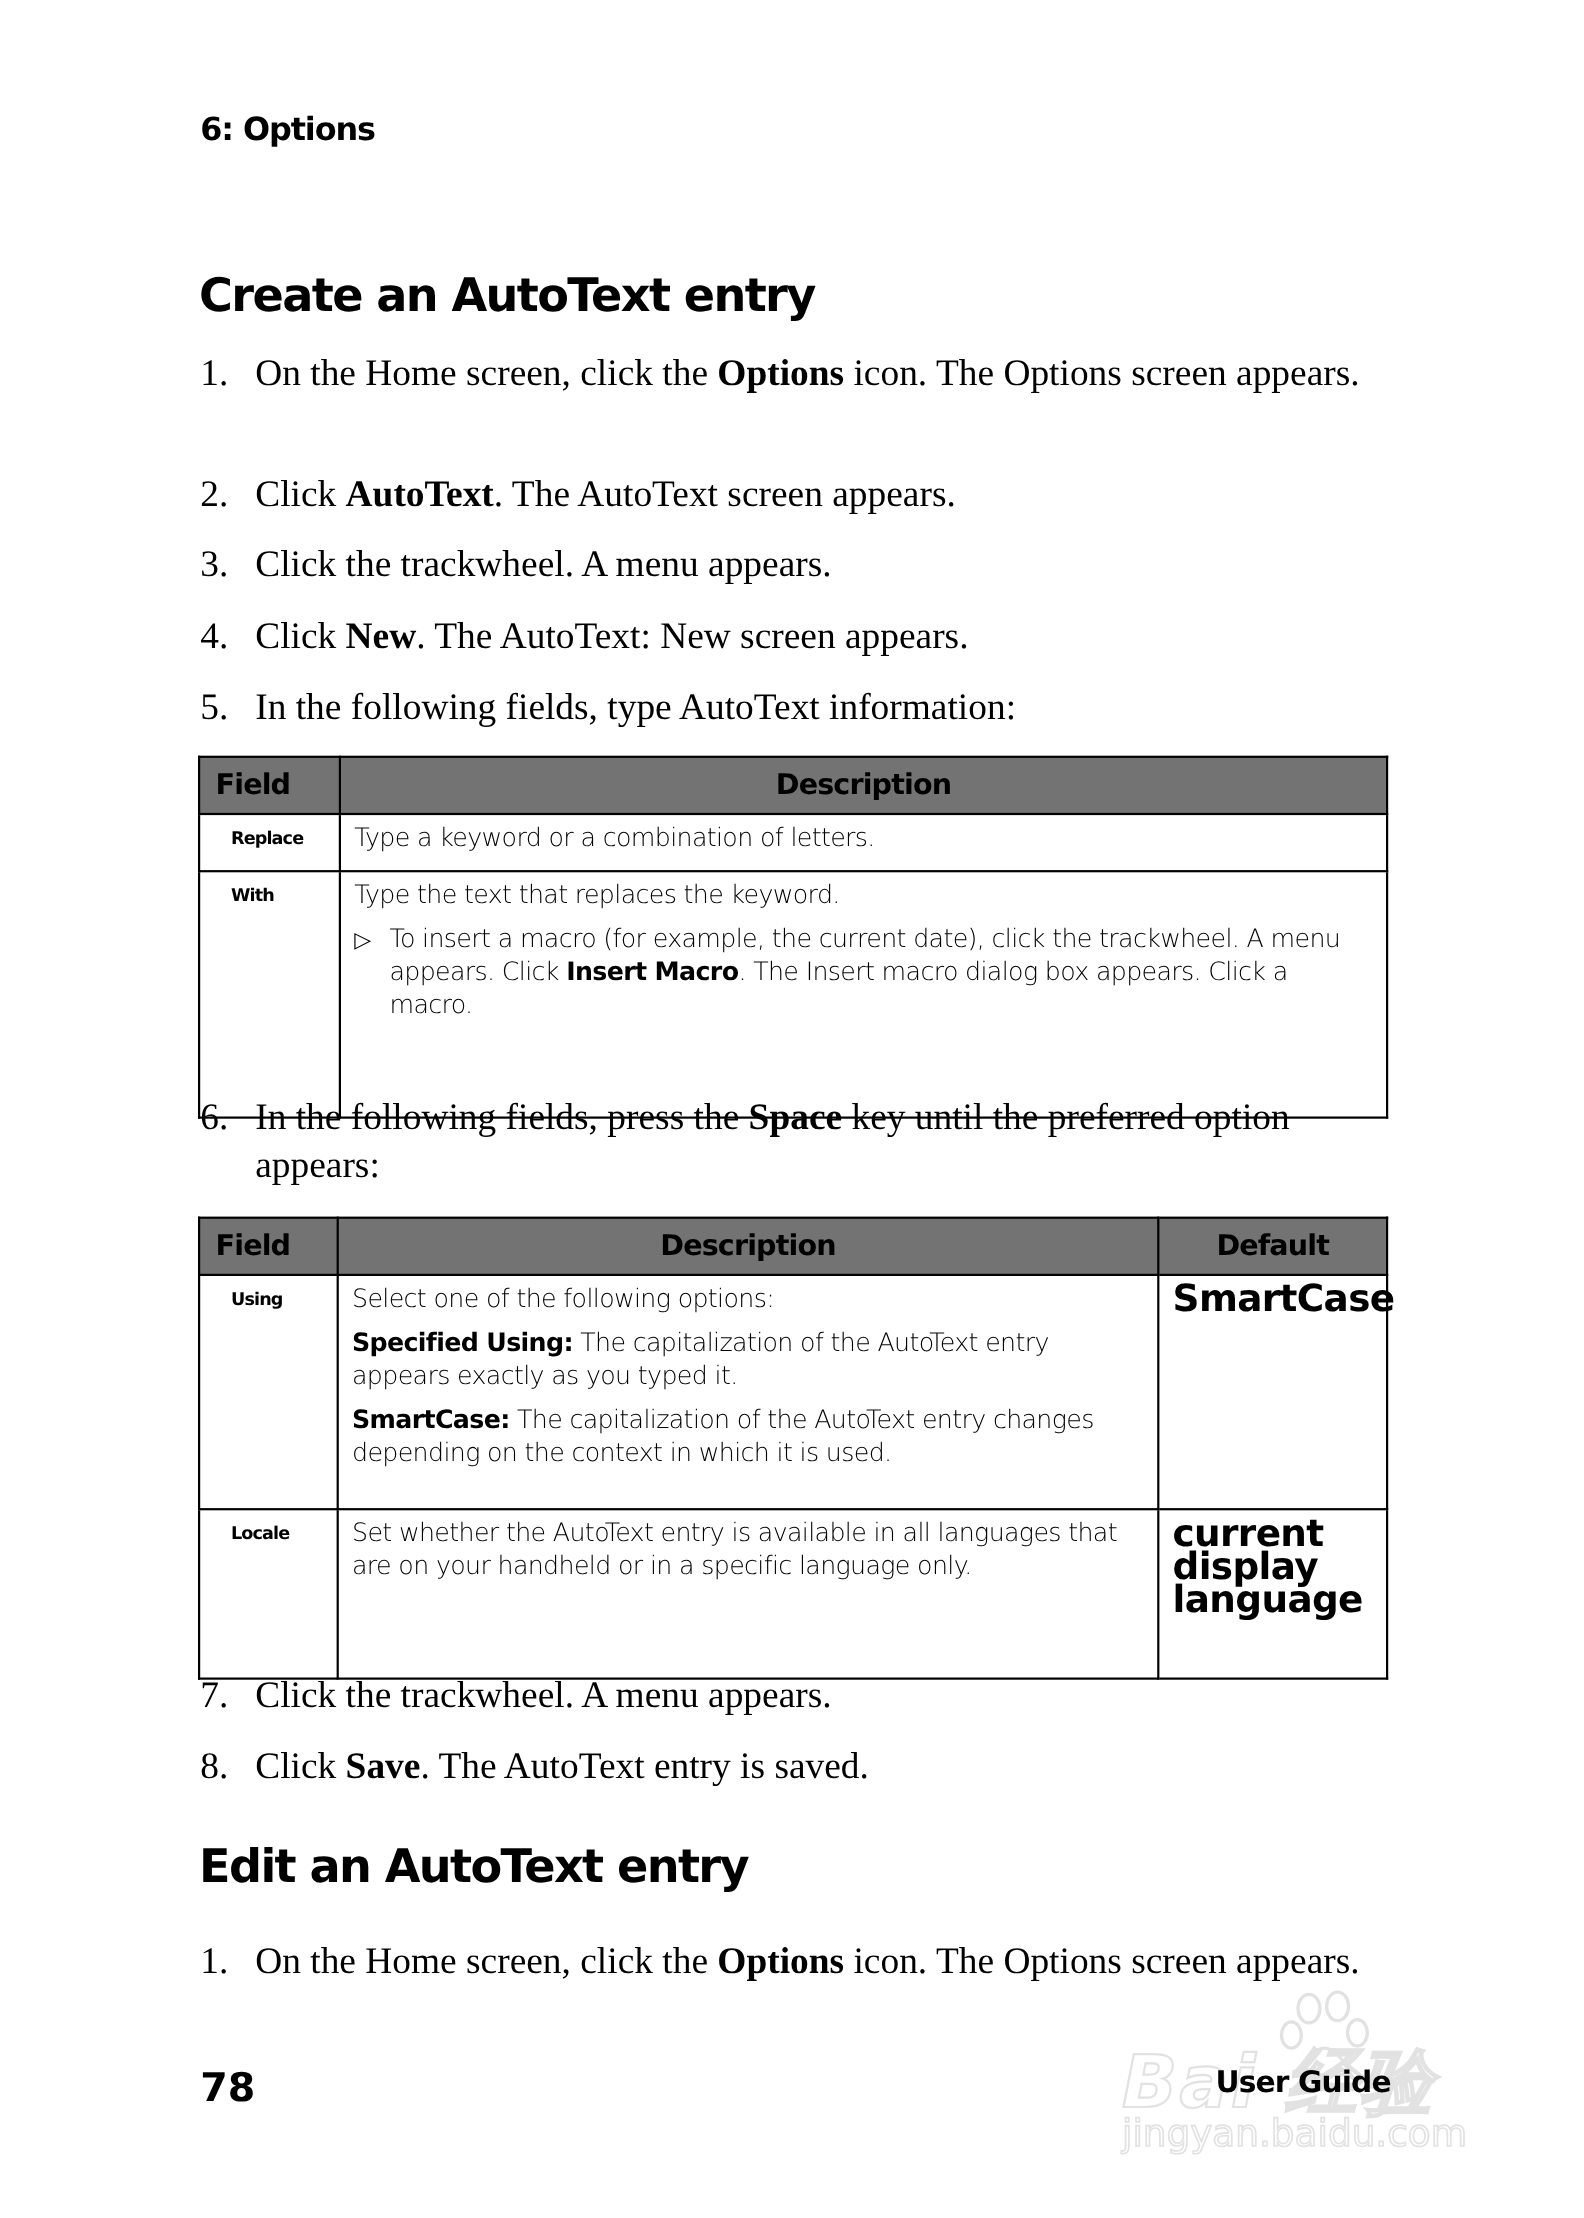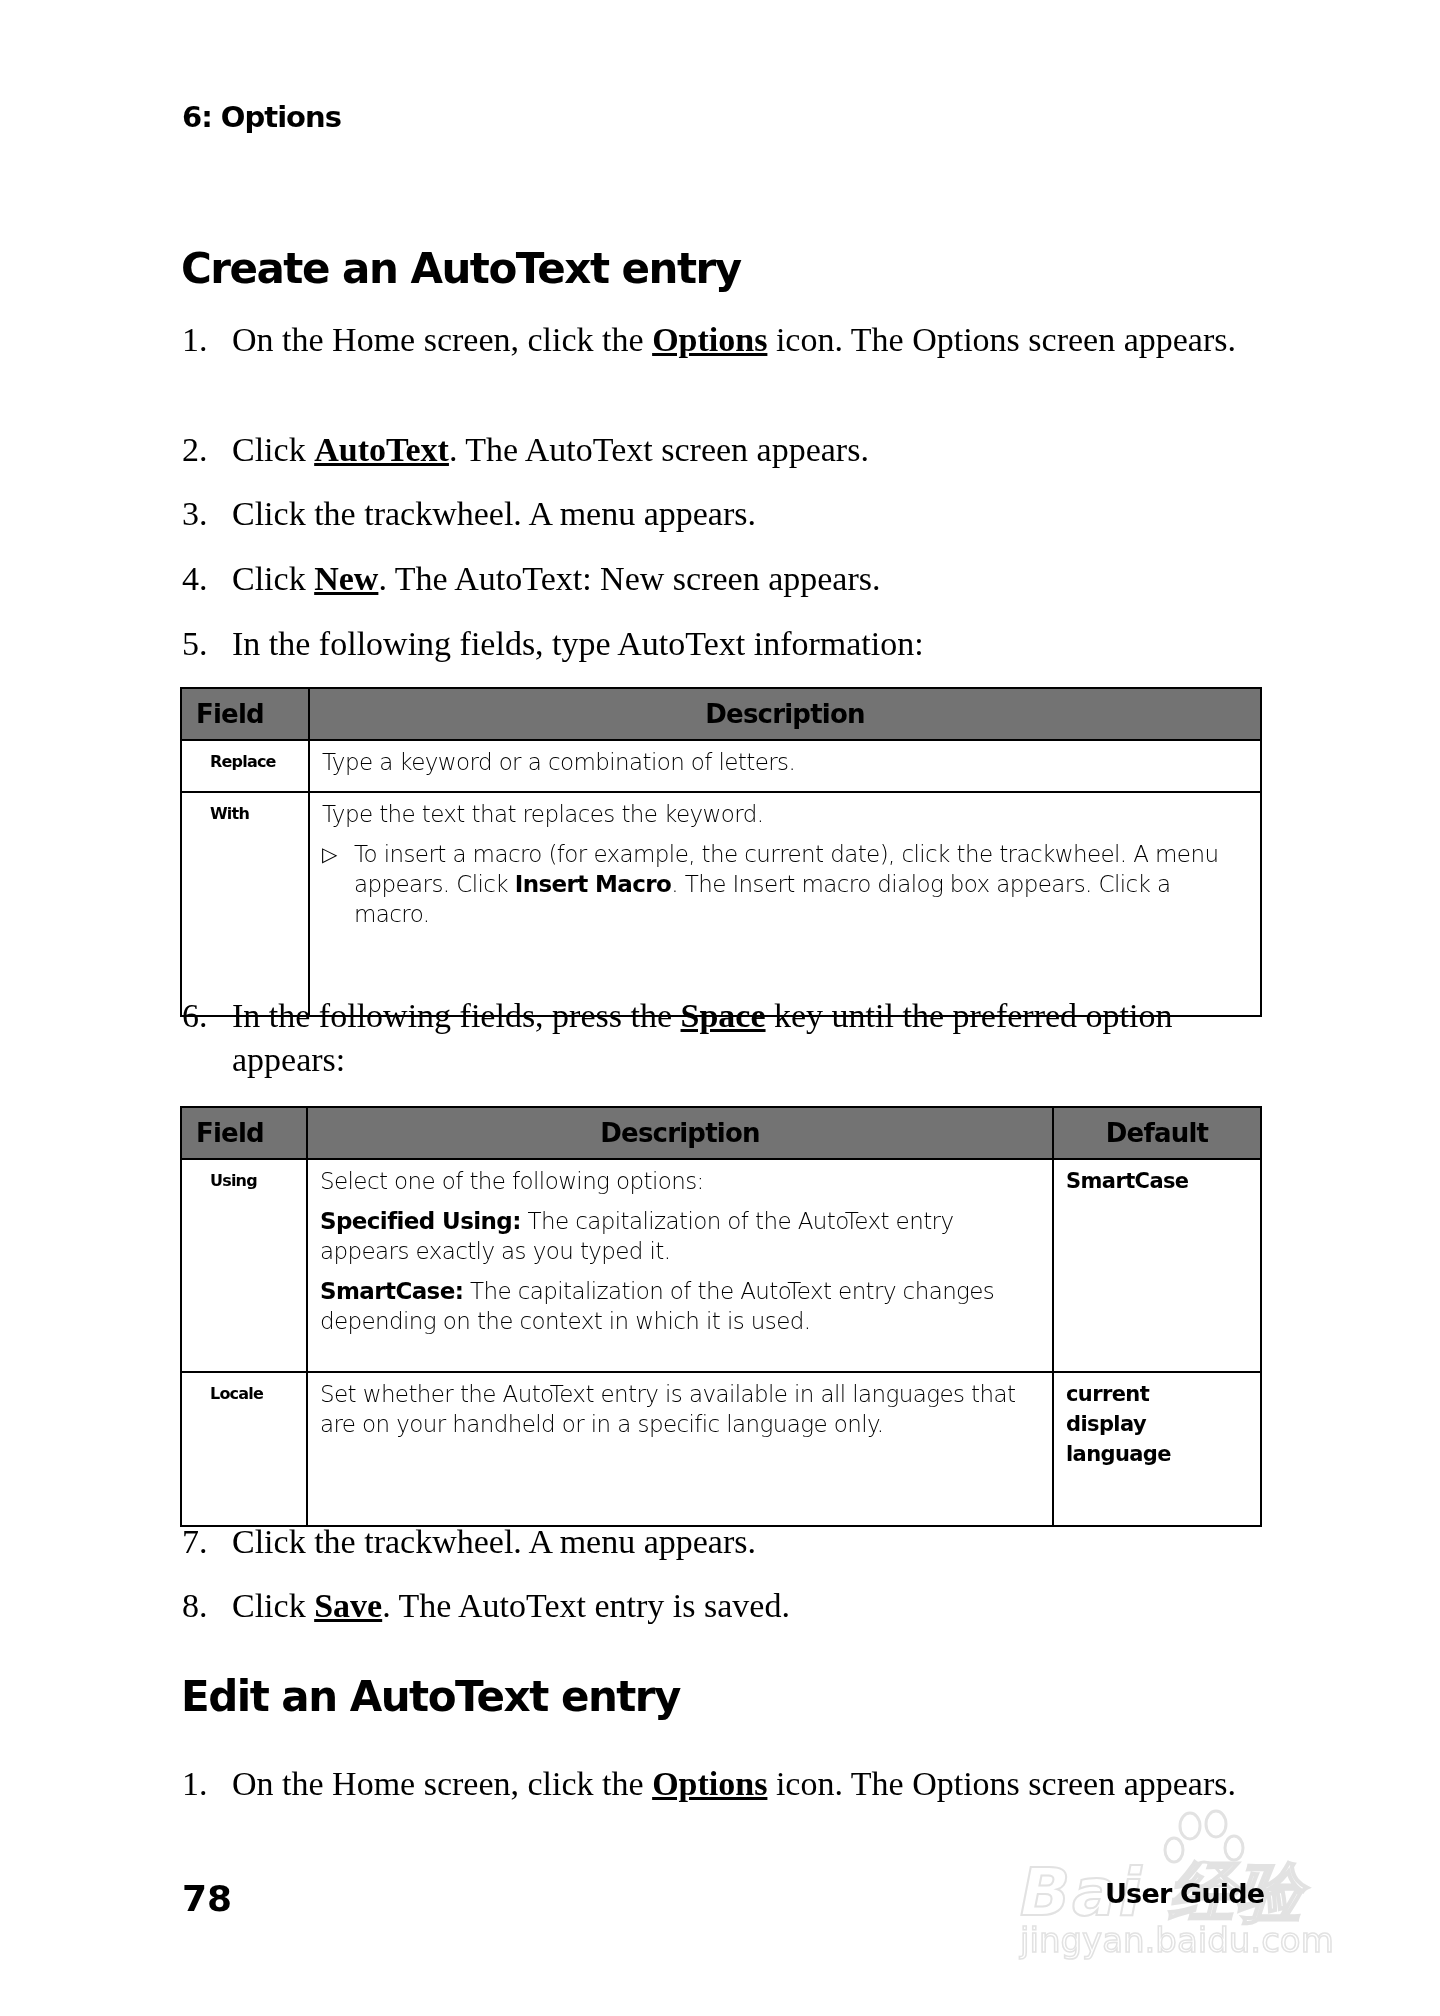--- a/index.html
+++ b/index.html
@@ -9,29 +9,29 @@
   .serif { font-family: "Liberation Serif", "DejaVu Serif", serif; }
 
   .chapter { left:182px; top:100px; font-size:29px; font-weight:bold; letter-spacing:-1px; }
   .h2 { font-size:42px; font-weight:bold; letter-spacing:-1.5px; }
   .h2.first { left:181px; top:244px; }
   .h2.second { left:181px; top:1672px; }
 
   .step { position:absolute; left:182px; width:1090px; font-size:34px; line-height:44px; }
   .step .num { position:absolute; left:0; top:0; width:50px; }
   .step .txt { display:block; margin-left:50px; }
-  .step b { font-weight:bold;text-decoration:underline; }
+  .step b { font-weight:bold; }
 
   table.doc { position:absolute; left:180px; width:1082px; border-collapse:collapse; table-layout:fixed; }
   table.doc th, table.doc td { border:2.5px solid #000; vertical-align:top; }
   table.doc th { background:#737373; font-family:"DejaVu Sans","Liberation Sans",sans-serif; font-weight:bold; font-size:26px; letter-spacing:-0.8px; text-align:center; height:50px; padding:0 6px; vertical-align:middle; }
   table.doc th.left { text-align:left; padding-left:14px; }
   table.doc td { font-family:"DejaVu Sans","Liberation Sans",sans-serif; font-size:23px; font-weight:300; letter-spacing:-0.6px; line-height:30px; padding:6px 10px 8px 12px; }
   table.doc td.field { font-weight:bold; font-size:16px; letter-spacing:-0.8px; padding-left:28px; }
-  table.doc td.default { font-weight:bold; font-size:21px; letter-spacing:-0.6px; line-height:30px; }
+  table.doc td.default { font-weight:bold; font-size:34px; letter-spacing:-0.6px; line-height:30px; }
   table.doc td p { margin:0; }
   table.doc td p + p { margin-top:10px; }
   table.doc td b { font-weight:bold; }
   .bullet { display:flex; }
   .bullet .tri { width:32px; flex:none; font-size:20px; line-height:30px; }
 
   #t1 { top:687px; }
   #t2 { top:1106px; }
 
   .footer-left { left:182px; top:1878px; font-size:36px; font-weight:bold; }

